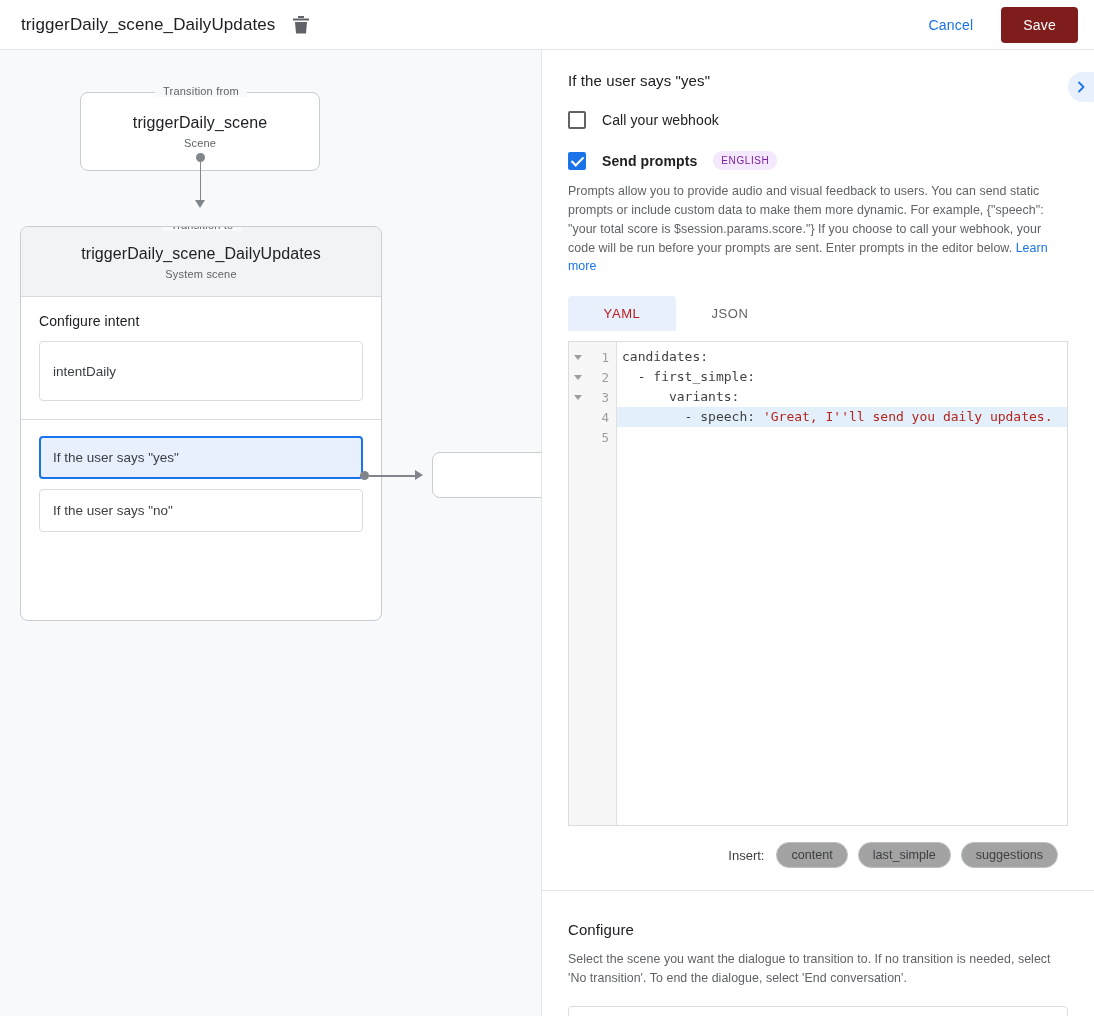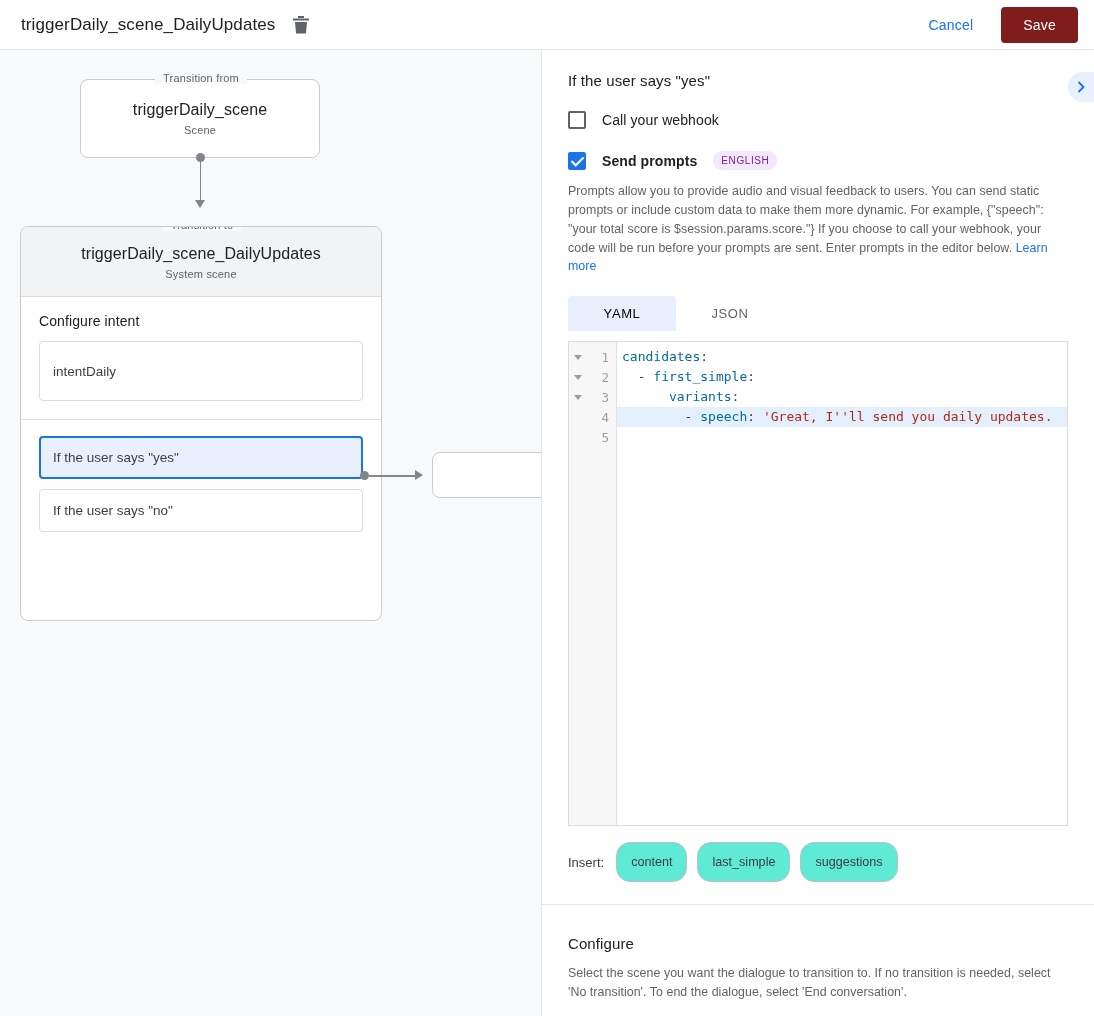--- a/index.html
+++ b/index.html
@@ -96,21 +96,21 @@
   .node-sub {
     text-align: center;
     font-size: 11px;
     color: #5f6368;
     margin-top: 5px;
     letter-spacing: .2px;
   }
 
   
   #node-from {
-    left: 80px; top: 29px; width: 240px; height: 79px;
+    left: 80px; top: 42px; width: 240px; height: 79px;
     display: flex; flex-direction: column; justify-content: center;
   }
   
   .conn-dot {
     position: absolute;
     width: 9px; height: 9px; border-radius: 50%;
     background: #80868b;
   }
   .conn-line-v {
     position: absolute;
@@ -271,21 +271,21 @@
     font-size: 13px;
     letter-spacing: .6px;
     font-weight: 500;
     color: #5f6368;
     padding: 10px 0;
     width: 108px;
     text-align: center;
     cursor: pointer;
     border-radius: 4px 4px 0 0;
   }
-  .tab.active { background: #e8f0fe; color: #000000; }
+  .tab.active { background: #e8f0fe; color: #b91c1c; }
 
   
   .editor {
     border: 1px solid #dadce0;
     background: #fff;
     height: 485px;
     display: flex;
     overflow: hidden;
     position: relative;
   }
@@ -319,43 +319,44 @@
     white-space: pre;
     font-family: "DejaVu Sans Mono", monospace;
     font-size: 13px;
   }
   .cline {
     height: 20px;
     line-height: 20px;
     padding-left: 5px;
   }
   .cline.hl { background: #e3f0fb; }
-  .tok-key { color: #0369a1; }
+  .tok-key { color: #404040; }
   .tok-punc { color: #3c4043; }
   .tok-str { color: #b3261e; }
 
   .insert-row {
     display: flex; align-items: center;
     margin-top: 16px;
     margin-bottom: 22px;
+    justify-content: flex-end;
   }
   .insert-label {
     font-size: 13px;
     color: #3c4043;
     margin-right: 12px;
   }
   .chip {
     border: 1px solid #bdc1c6;
     border-radius: 14px;
-    padding: 12px 14px;
+    padding: 5px 14px;
     font-size: 12.6px;
     color: #3c4043;
     margin-right: 10px;
     cursor: pointer;
-    background: #5eead4;
+    background: #a3a3a3;
     font-family: inherit;
   }
 
   .panel-divider {
     height: 1px;
     background: #e4e6e8;
     margin: 0 -26px;
   }
 
   .sub-title {

